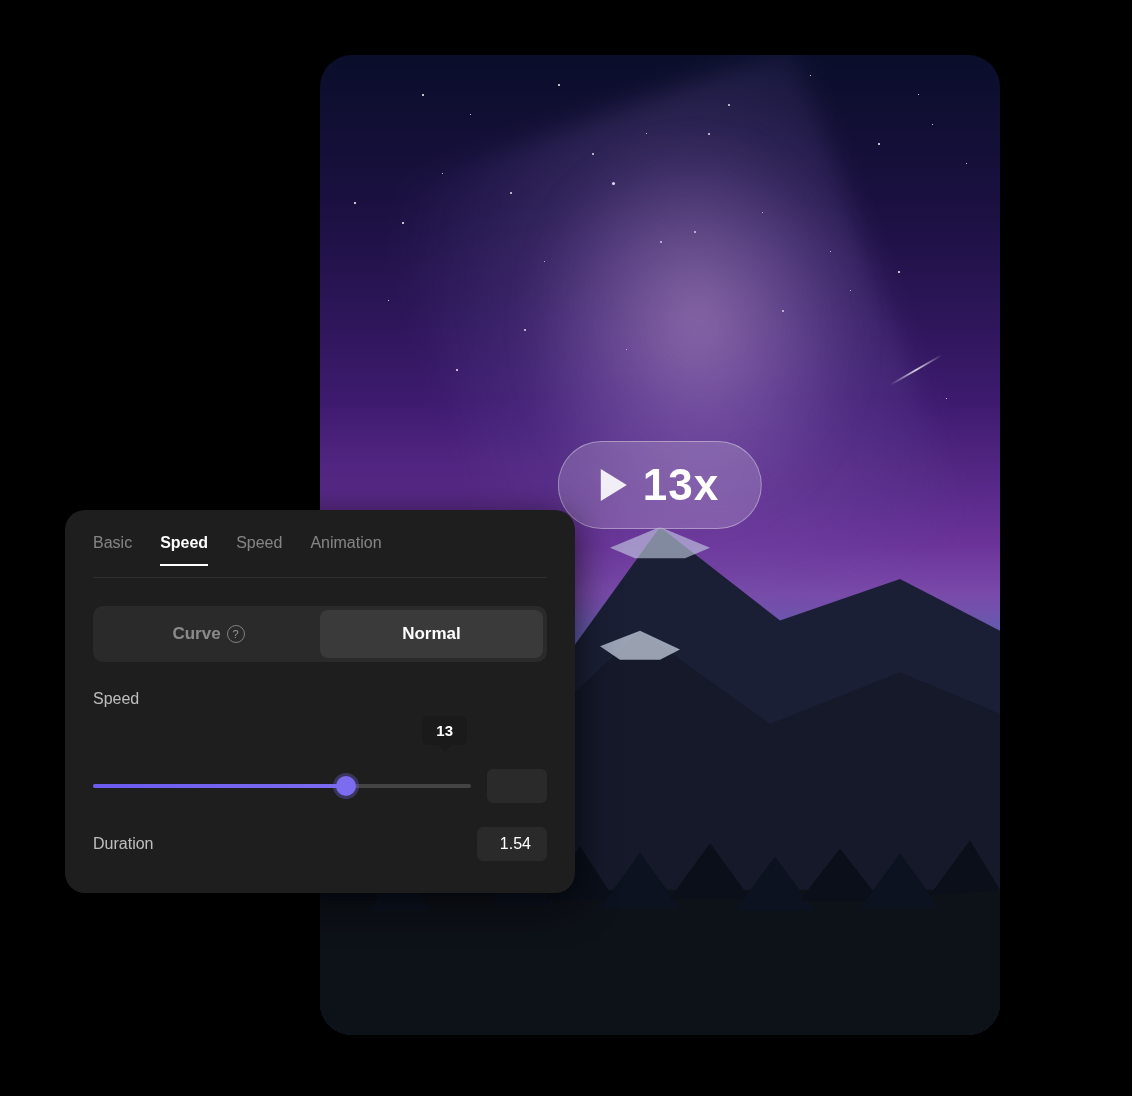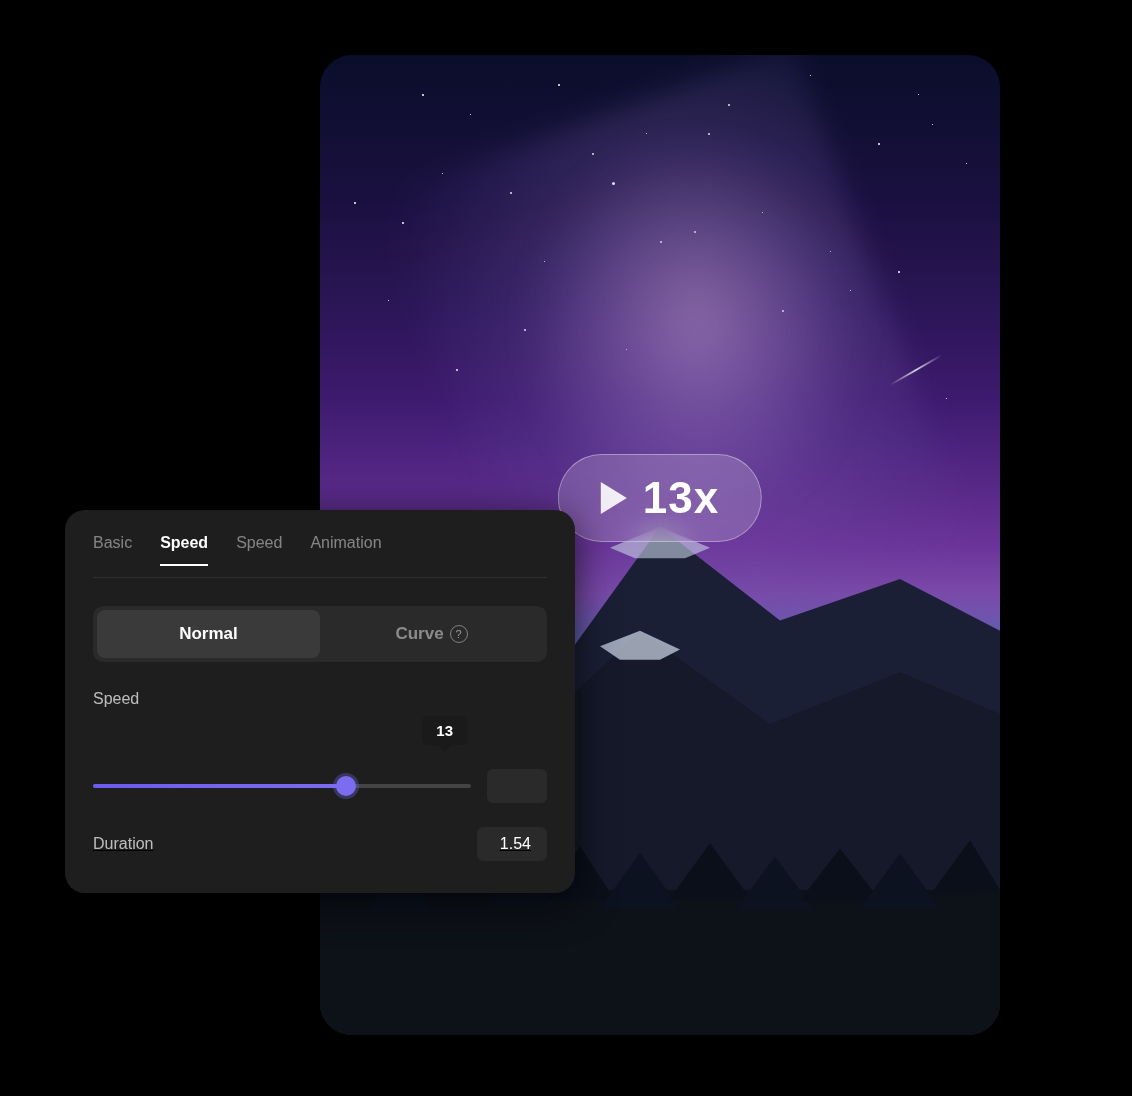--- a/index.html
+++ b/index.html
@@ -97,21 +97,21 @@
       right: 8%;
       width: 60px;
       height: 2px;
       background: linear-gradient(90deg, transparent, rgba(255,255,255,0.8), transparent);
       transform: rotate(-30deg);
     }
 
     
     .speed-badge {
       position: absolute;
-      top: 399px;
+      top: 386px;
       left: 50%;
       transform: translateX(-50%);
       background: rgba(255,255,255,0.18);
       backdrop-filter: blur(12px);
       border: 1.5px solid rgba(255,255,255,0.35);
       border-radius: 50px;
       padding: 18px 42px;
       display: flex;
       align-items: center;
       gap: 16px;
@@ -317,21 +317,20 @@
       text-align: center;
       padding: 8px 6px;
       outline: none;
     }
 
     
     .duration-section {
       display: flex;
       align-items: center;
       gap: 7px;
-      text-decoration: underline;
     }
 
     .duration-label {
       color: rgba(255,255,255,0.7);
       font-size: 16px;
       flex: 1;
     }
 
     .duration-value {
       background: #2a2a2a;
@@ -423,25 +422,25 @@
 <div class="control-panel">
 
   <div class="tabs">
     <div class="tab">Basic</div>
     <div class="tab active">Speed</div>
     <div class="tab">Speed</div>
     <div class="tab">Animation</div>
   </div>
 
   <div class="mode-buttons">
-    <button class="mode-btn active">Normal</button>
     <button class="mode-btn mode-btn-curve">
       <span>Curve</span>
       <span class="help-icon">?</span>
     </button>
+    <button class="mode-btn active">Normal</button>
   </div>
 
   <div class="speed-section">
     <div class="speed-header">
       <span class="speed-label">Speed</span>
     </div>
 
     <div style="display:flex; justify-content:flex-end; margin-bottom:4px; padding-right: 68px;">
       <div class="tooltip">
         <span>13</span>

